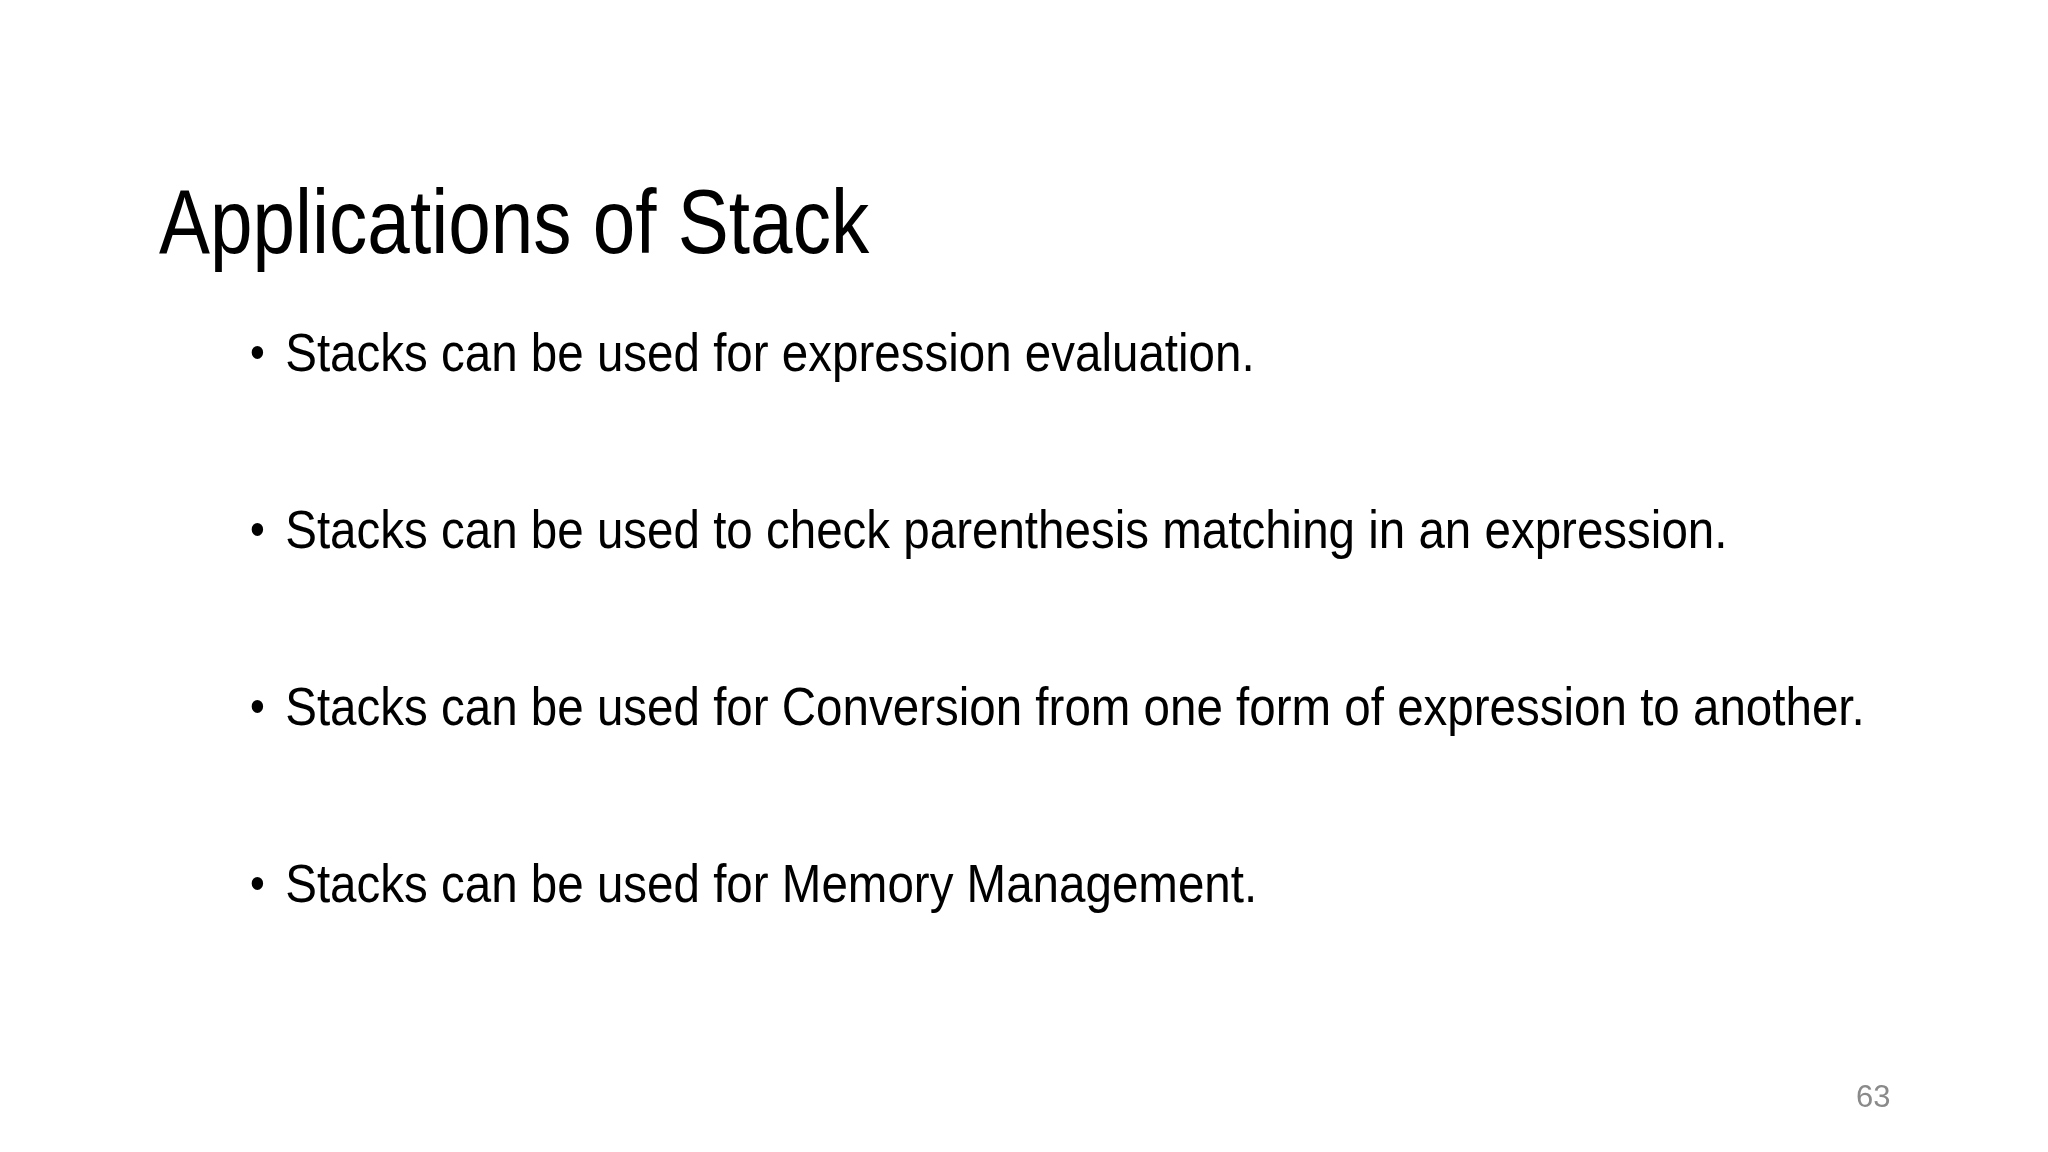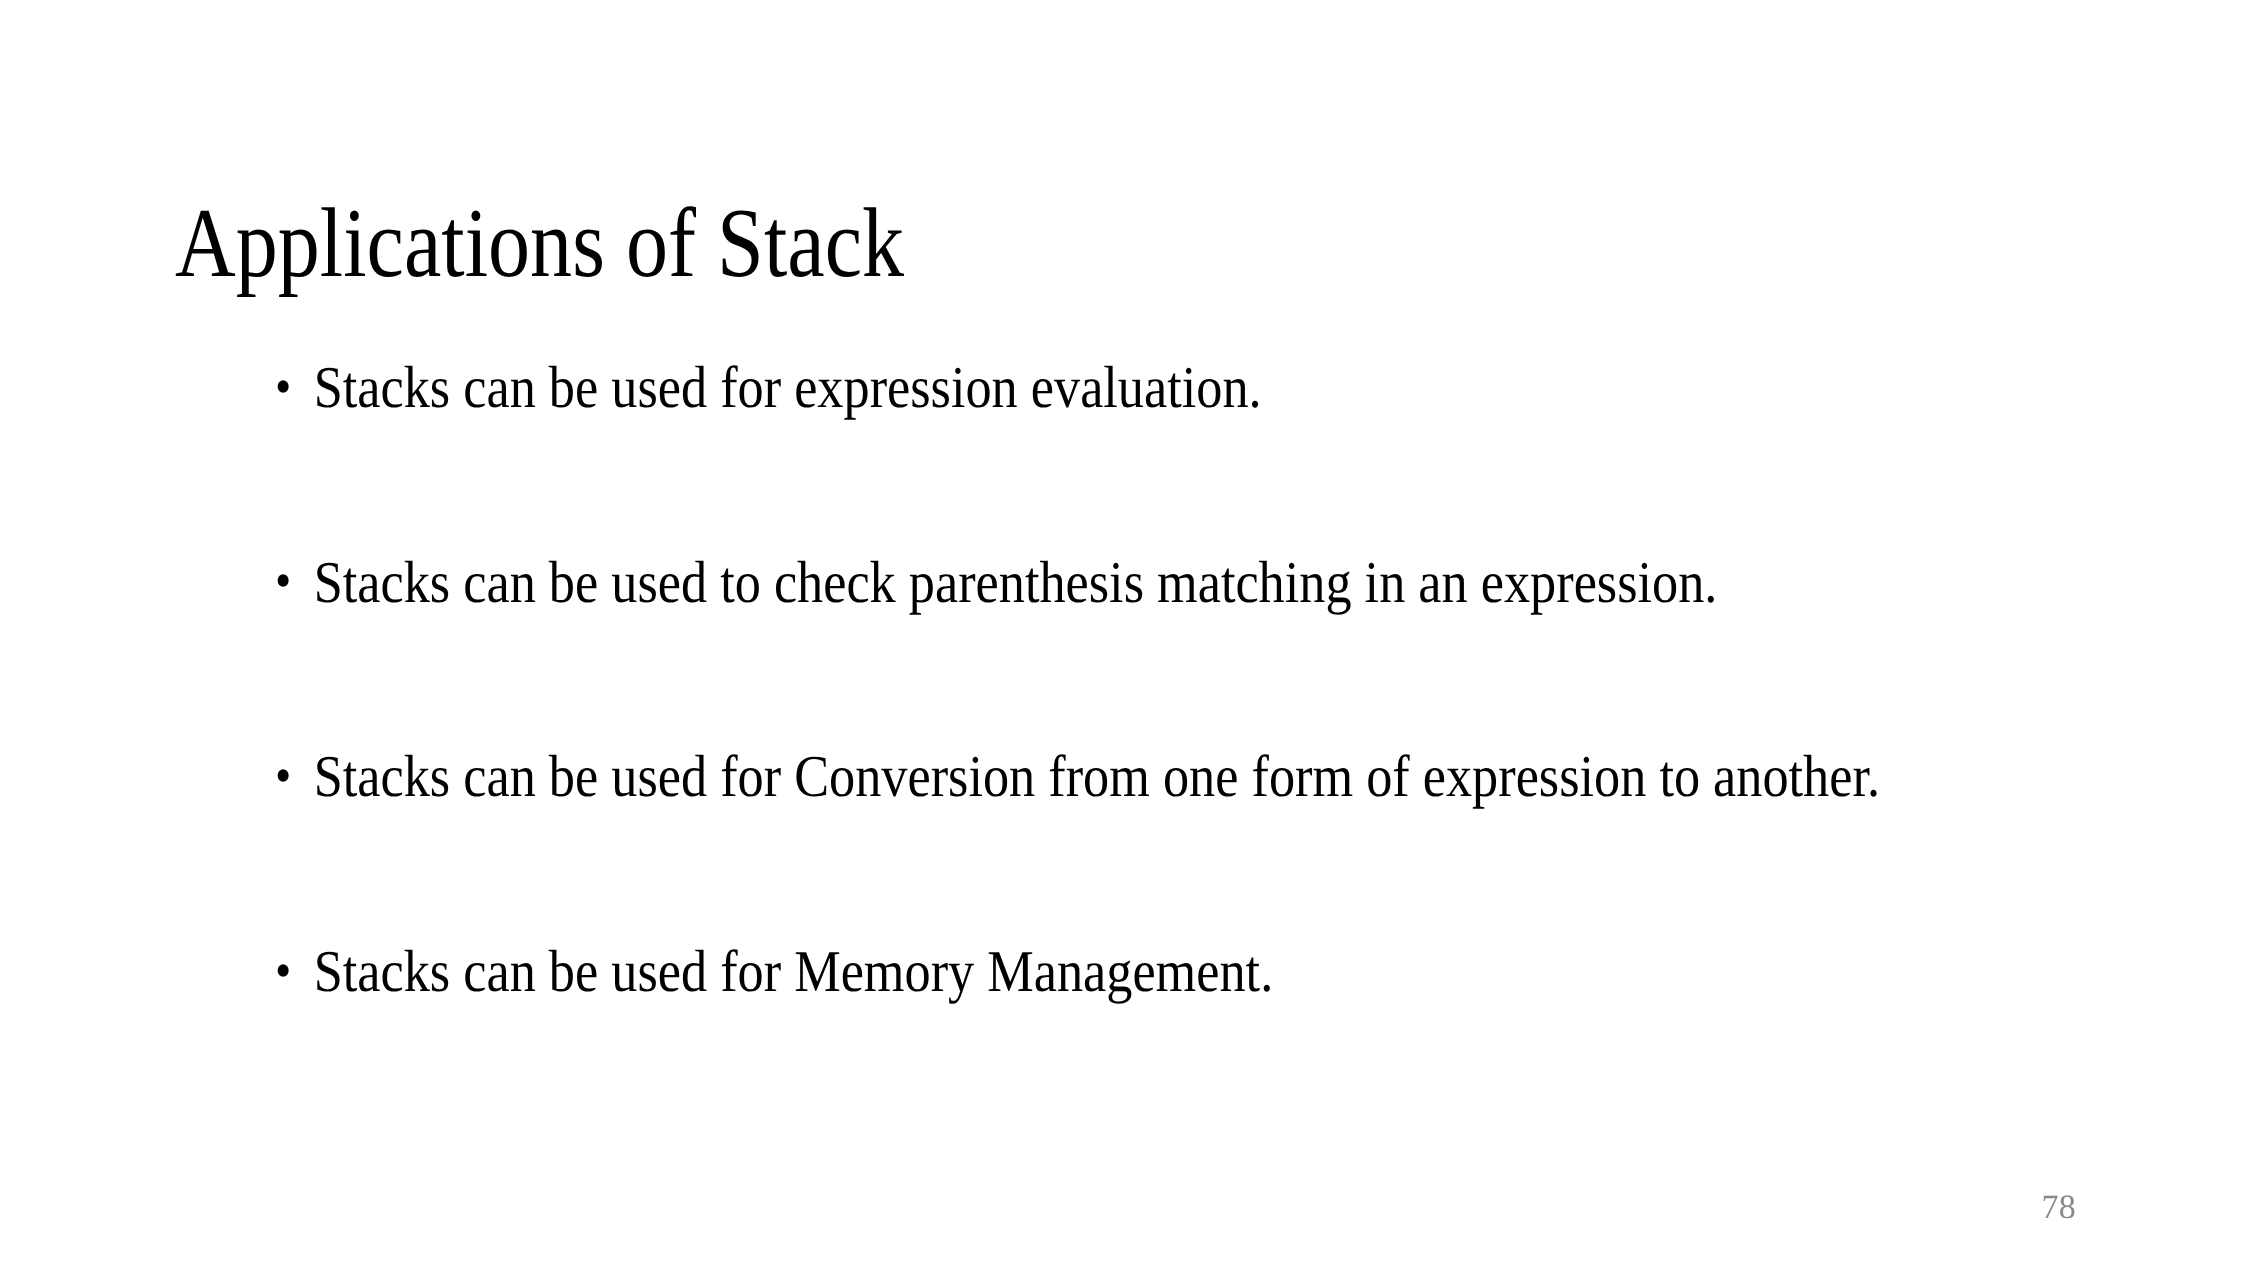--- a/index.html
+++ b/index.html
@@ -7,21 +7,20 @@
     padding: 0;
     background: #ffffff;
     font-family: "Liberation Sans", sans-serif;
   }
   .slide {
     position: relative;
     width: 1952px;
     height: 1152px;
     background: #ffffff;
     overflow: hidden;
-    font-family: Liberation Serif, serif;
   }
   .slide-title {
     position: absolute;
     left: 159px;
     top: 117px;
     font-size: 90px;
     font-weight: 300;
     color: #000000;
     line-height: 1.0;
     white-space: nowrap;
@@ -89,15 +88,15 @@
     <li class="bullet-item">
       <span class="bullet-dot">•</span>
       <span class="bullet-text">Stacks can be used for Conversion from one form of expression to another.</span>
     </li>
     <li class="bullet-item">
       <span class="bullet-dot">•</span>
       <span class="bullet-text">Stacks can be used for Memory Management.</span>
     </li>
   </ul>
 
-  <div class="page-number">78</div>
+  <div class="page-number">63</div>
 
 </div>
 
 </body></html>

